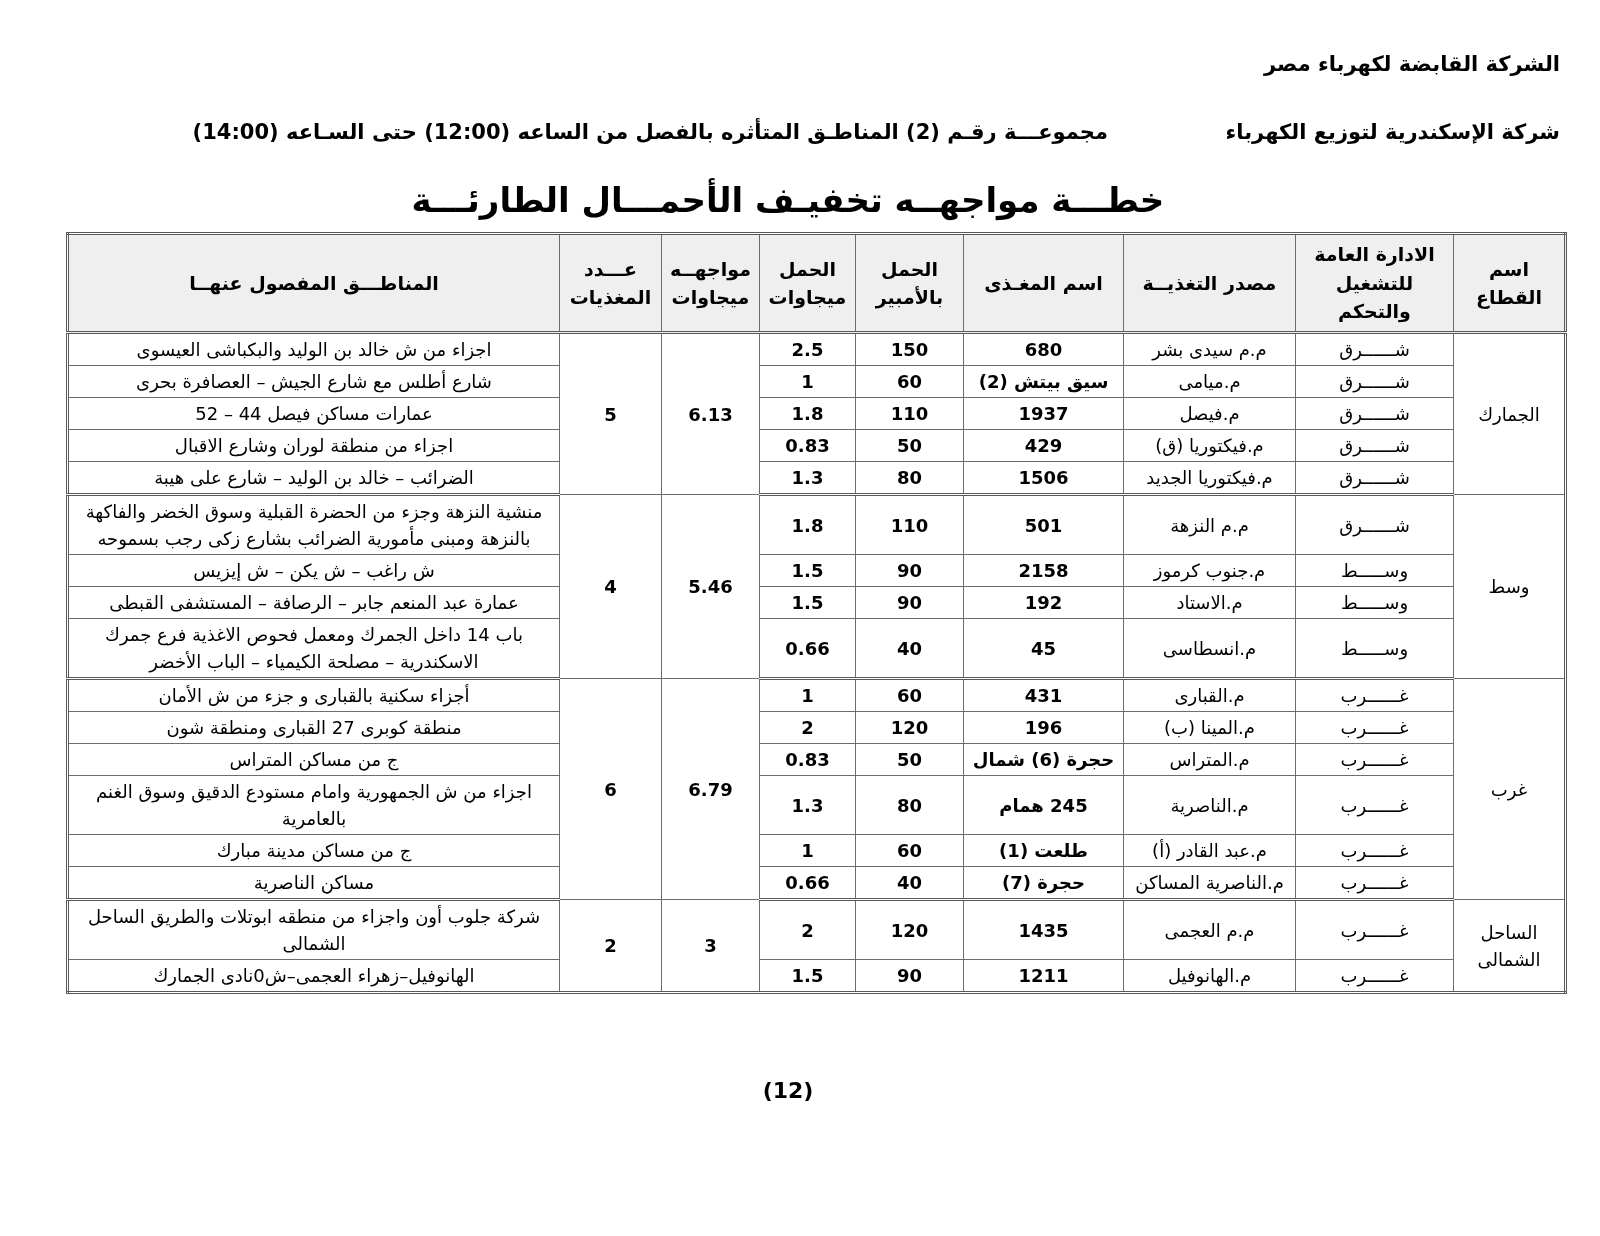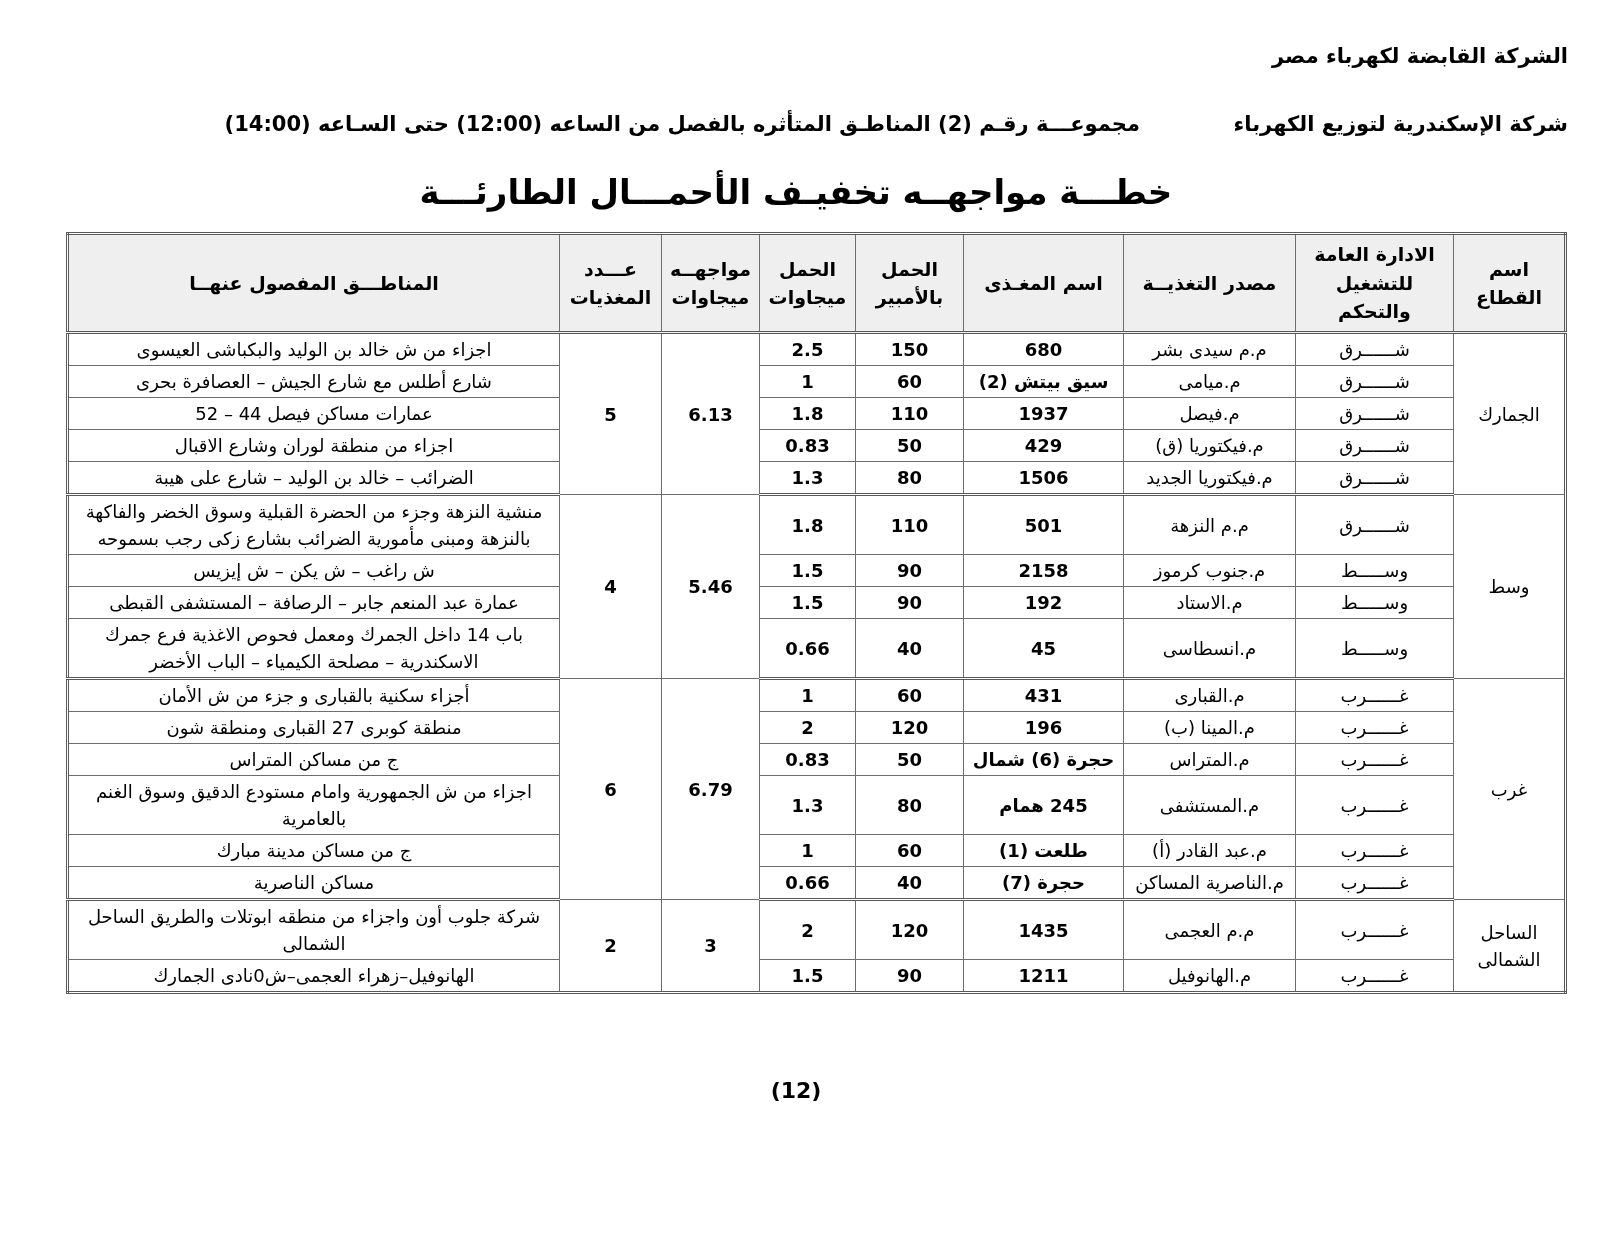--- a/index.html
+++ b/index.html
@@ -13,21 +13,21 @@
     height: 1236px;
     font-family: "DejaVu Sans", "Liberation Sans", sans-serif;
     color: #000000;
     overflow: hidden;
   }
   .page {
     position: relative;
     width: 1600px;
     height: 1236px;
     box-sizing: border-box;
-    padding: 4px;
+    padding: 12px;
   }
 
   
   .header-zone {
     position: relative;
     width: 1600px;
     height: 160px;
   }
   .org-top {
     position: absolute;
@@ -43,21 +43,21 @@
     top: 108px;
     right: 28px;
     font-size: 21px;
     font-weight: bold;
     white-space: nowrap;
     text-align: center;
   }
   .group-line {
     position: absolute;
     top: 108px;
-    right: 456px;
+    right: 480px;
     font-size: 21px;
     font-weight: bold;
     white-space: nowrap;
     direction: rtl;
   }
   .main-title {
     position: absolute;
     top: 168px;
     width: 1600px;
     text-align: center;
@@ -306,21 +306,21 @@
           <tr>
             <td class="admin-cell">غــــــرب</td>
             <td class="source-cell">م.المتراس</td>
             <td class="feeder-cell">حجرة (6) شمال</td>
             <td class="num">50</td>
             <td class="num">0.83</td>
             <td class="areas-cell">ج من مساكن المتراس</td>
           </tr>
           <tr>
             <td class="admin-cell">غــــــرب</td>
-            <td class="source-cell">م.المستشفى</td>
+            <td class="source-cell">م.الناصرية</td>
             <td class="feeder-cell">245 همام</td>
             <td class="num">80</td>
             <td class="num">1.3</td>
             <td class="areas-cell">اجزاء من ش الجمهورية وامام مستودع الدقيق وسوق الغنم بالعامرية</td>
           </tr>
           <tr>
             <td class="admin-cell">غــــــرب</td>
             <td class="source-cell">م.عبد القادر (أ)</td>
             <td class="feeder-cell">طلعت (1)</td>
             <td class="num">60</td>

